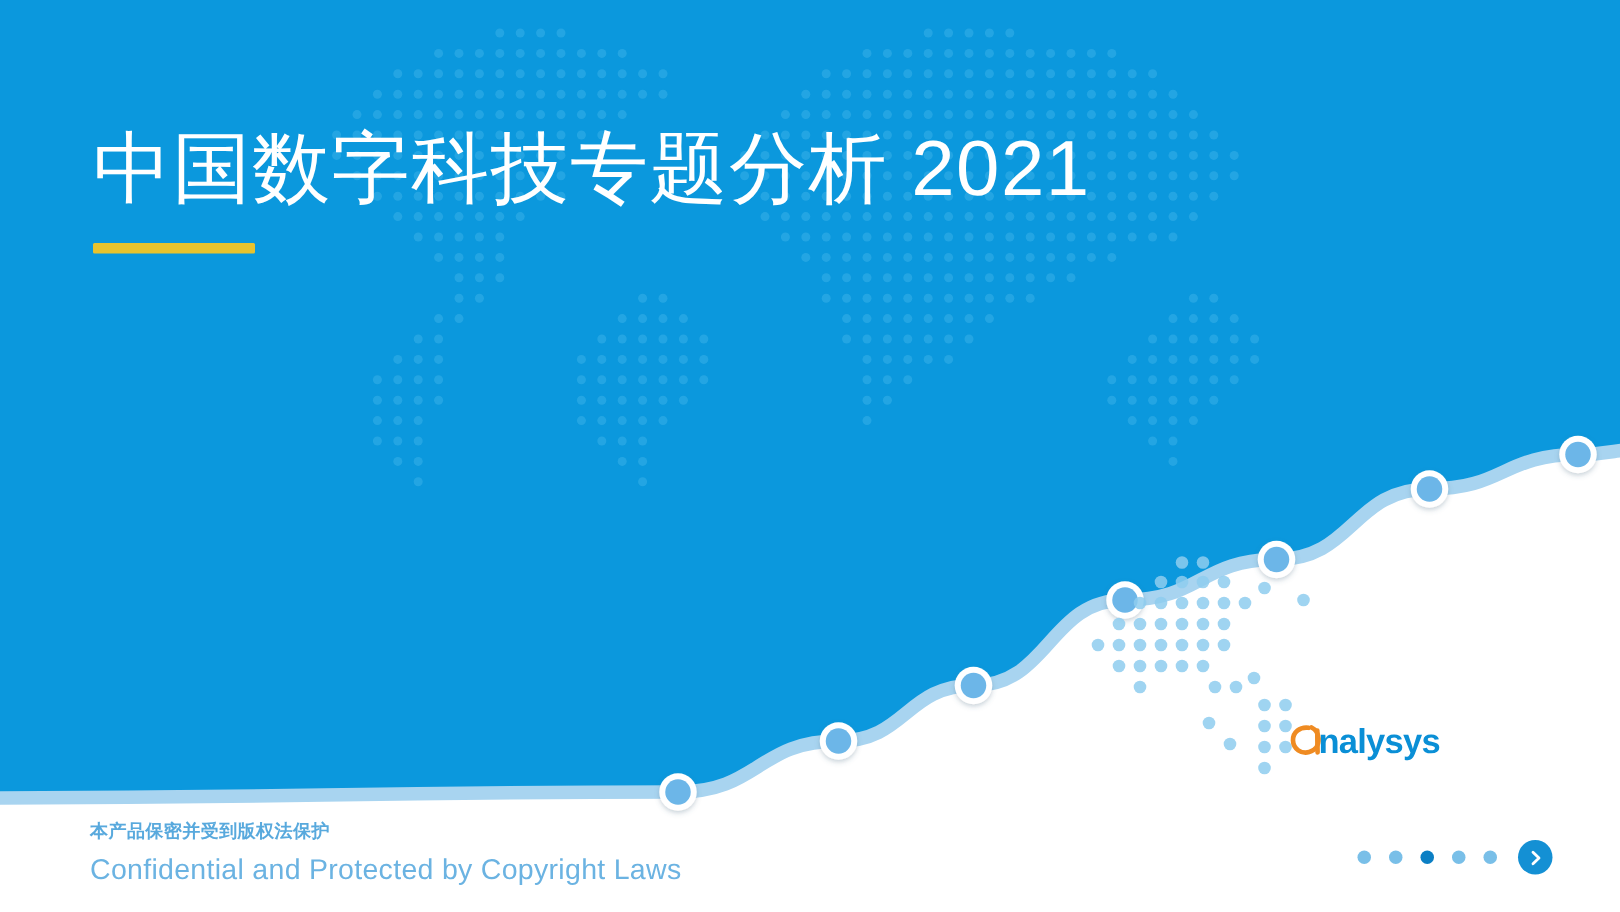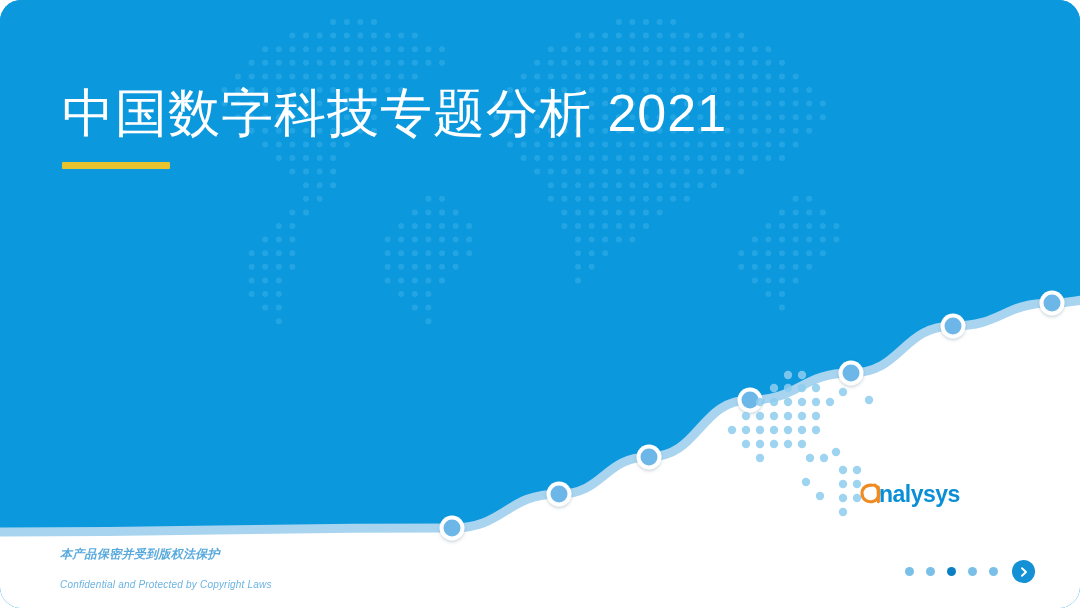--- a/index.html
+++ b/index.html
@@ -10,21 +10,20 @@
   body {
     font-family: "Liberation Sans", "DejaVu Sans", sans-serif;
   }
 
   #slide {
     position: relative;
     width: 1080px;
     height: 608px;
     overflow: hidden;
     background: #0b98dd;
-    border-radius: 21px;
   }
 
   
   .layer {
     position: absolute;
     inset: 0;
     width: 1080px;
     height: 608px;
   }
 
@@ -59,31 +58,30 @@
     background: #e8c32e;
     border-radius: 1px;
   }
 
   
   #footer {
     position: absolute;
     left: 60px;
     top: 546px;
     line-height: 1.35;
-    font-style: italic;
   }
   #footer-cn {
     font-size: 12px;
     font-weight: bold;
     color: #58a9dd;
     letter-spacing: 0.3px;
   }
   #footer-en {
-    margin-top: 16px;
-    font-size: 10px;
+    margin-top: 6px;
+    font-size: 19px;
     font-weight: 400;
     color: #6bb3e2;
     letter-spacing: 0.2px;
   }
 
   
   #logo {
     position: absolute;
     left: 860px;
     top: 478px;

